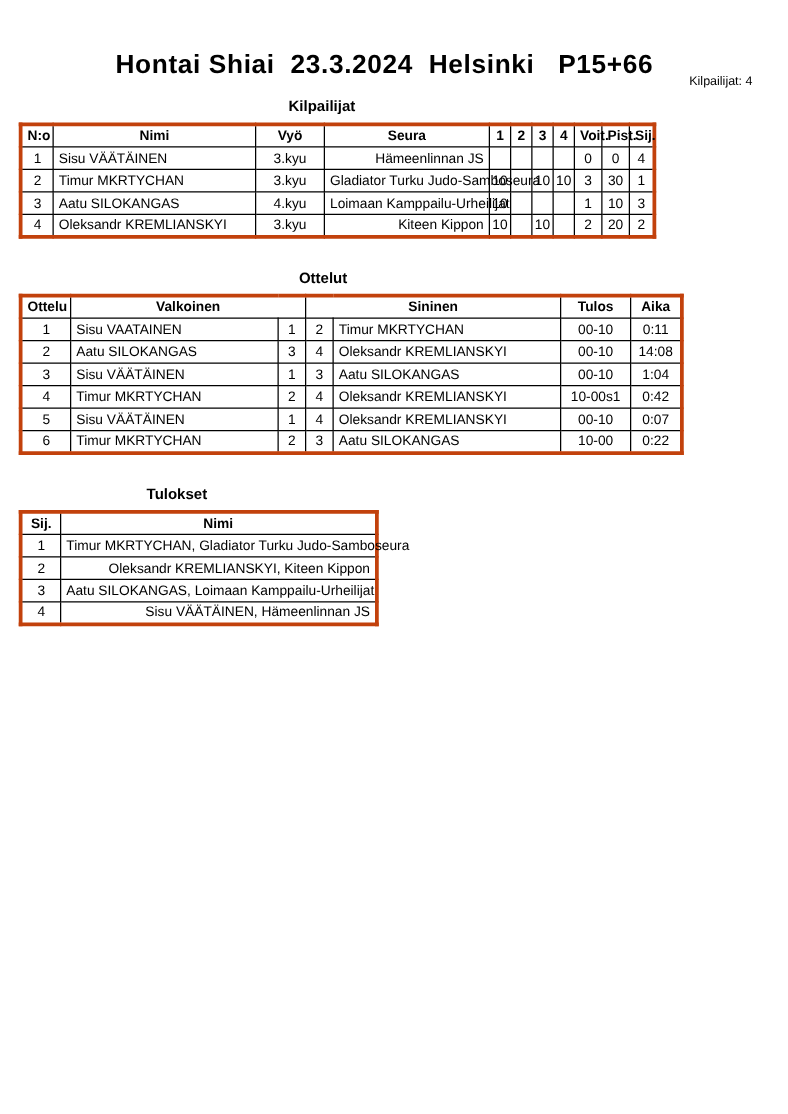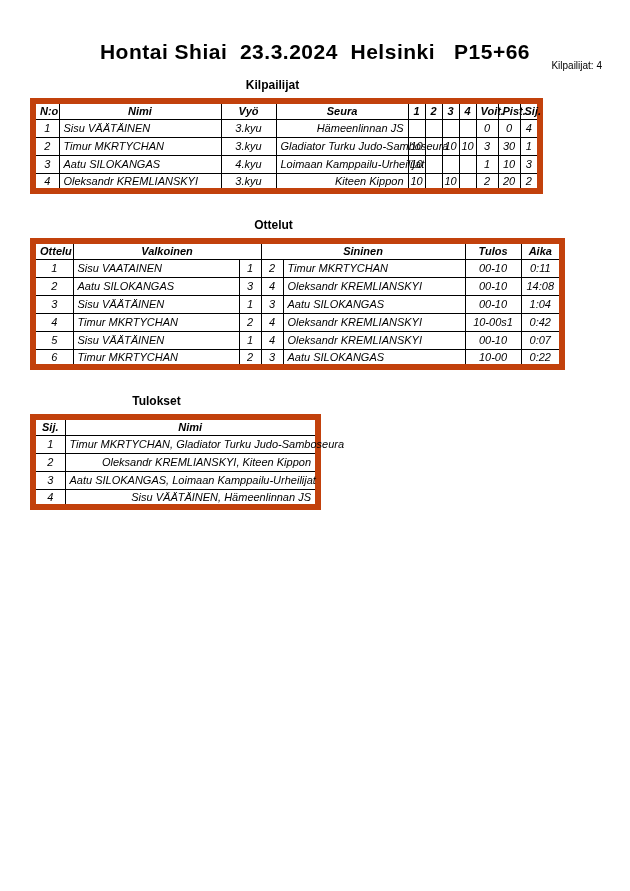--- a/index.html
+++ b/index.html
@@ -5,21 +5,21 @@
   * { box-sizing: border-box; margin: 0; padding: 0; }
   html, body { background: #fff; }
   body { font-family: "Liberation Sans", sans-serif; color: #000; }
   .page {
     position: relative;
     width: 630px;
     height: 891px;
     background: #ffffff;
     overflow: hidden;
   }
-  .content { padding: 40px 30px 0 30px; }
+  .content { padding: 40px 30px 0 15px; }
   .page-title {
     text-align: center;
     font-size: 21px;
     font-weight: bold;
     white-space: pre;
     margin-bottom: 14px;
     letter-spacing: 0.5px;
   }
   .count-label {
     position: absolute;
@@ -30,22 +30,21 @@
   .section { margin-bottom: 24px; }
   .section-title {
     font-weight: bold;
     font-size: 12px;
     text-align: center;
     margin-bottom: 6px;
   }
   table {
     border-collapse: collapse;
     table-layout: fixed;
-    border: 6px solid #c2410c;
-    font-style: italic;
+    border: 3px solid #c2410c;
   }
   th, td {
     border: 1px solid #000;
     font-size: 11px;
     height: 18px;
     padding: 1px 4px;
     vertical-align: middle;
     overflow: visible;
   }
   th { font-weight: bold; text-align: center; white-space: nowrap; }

